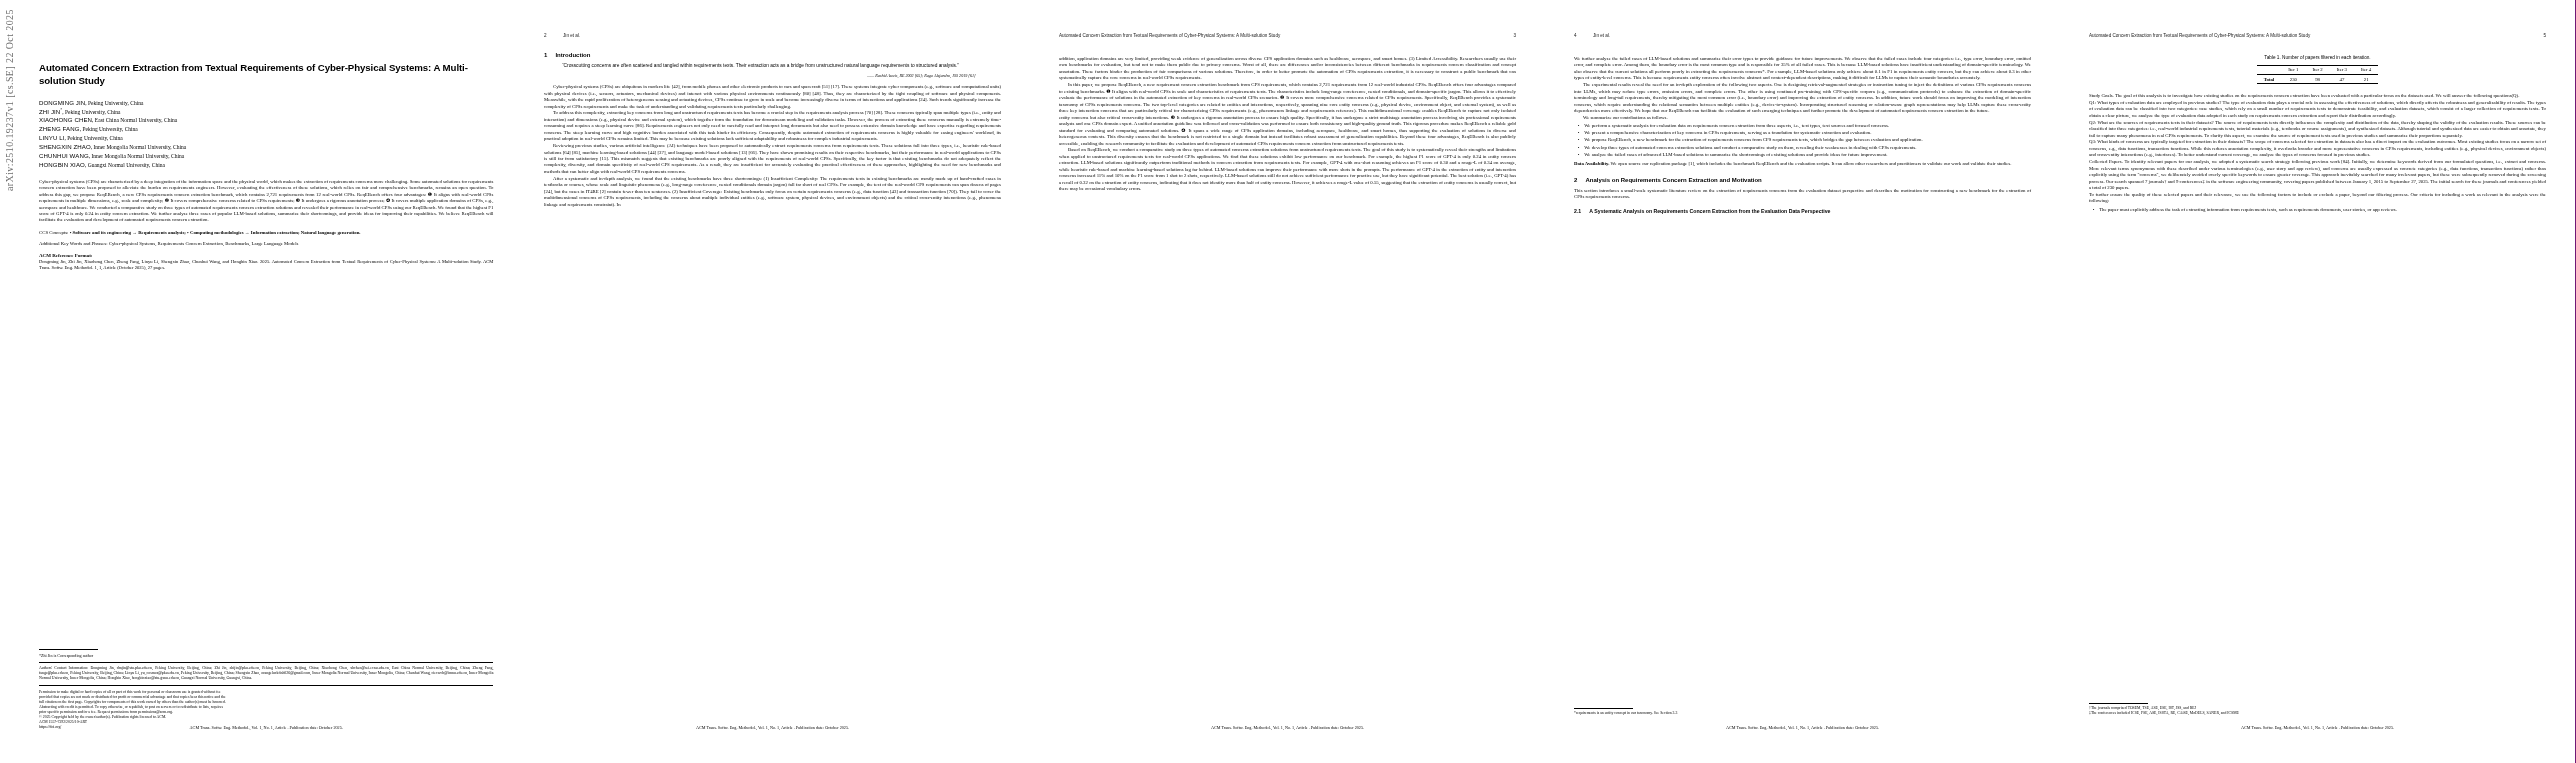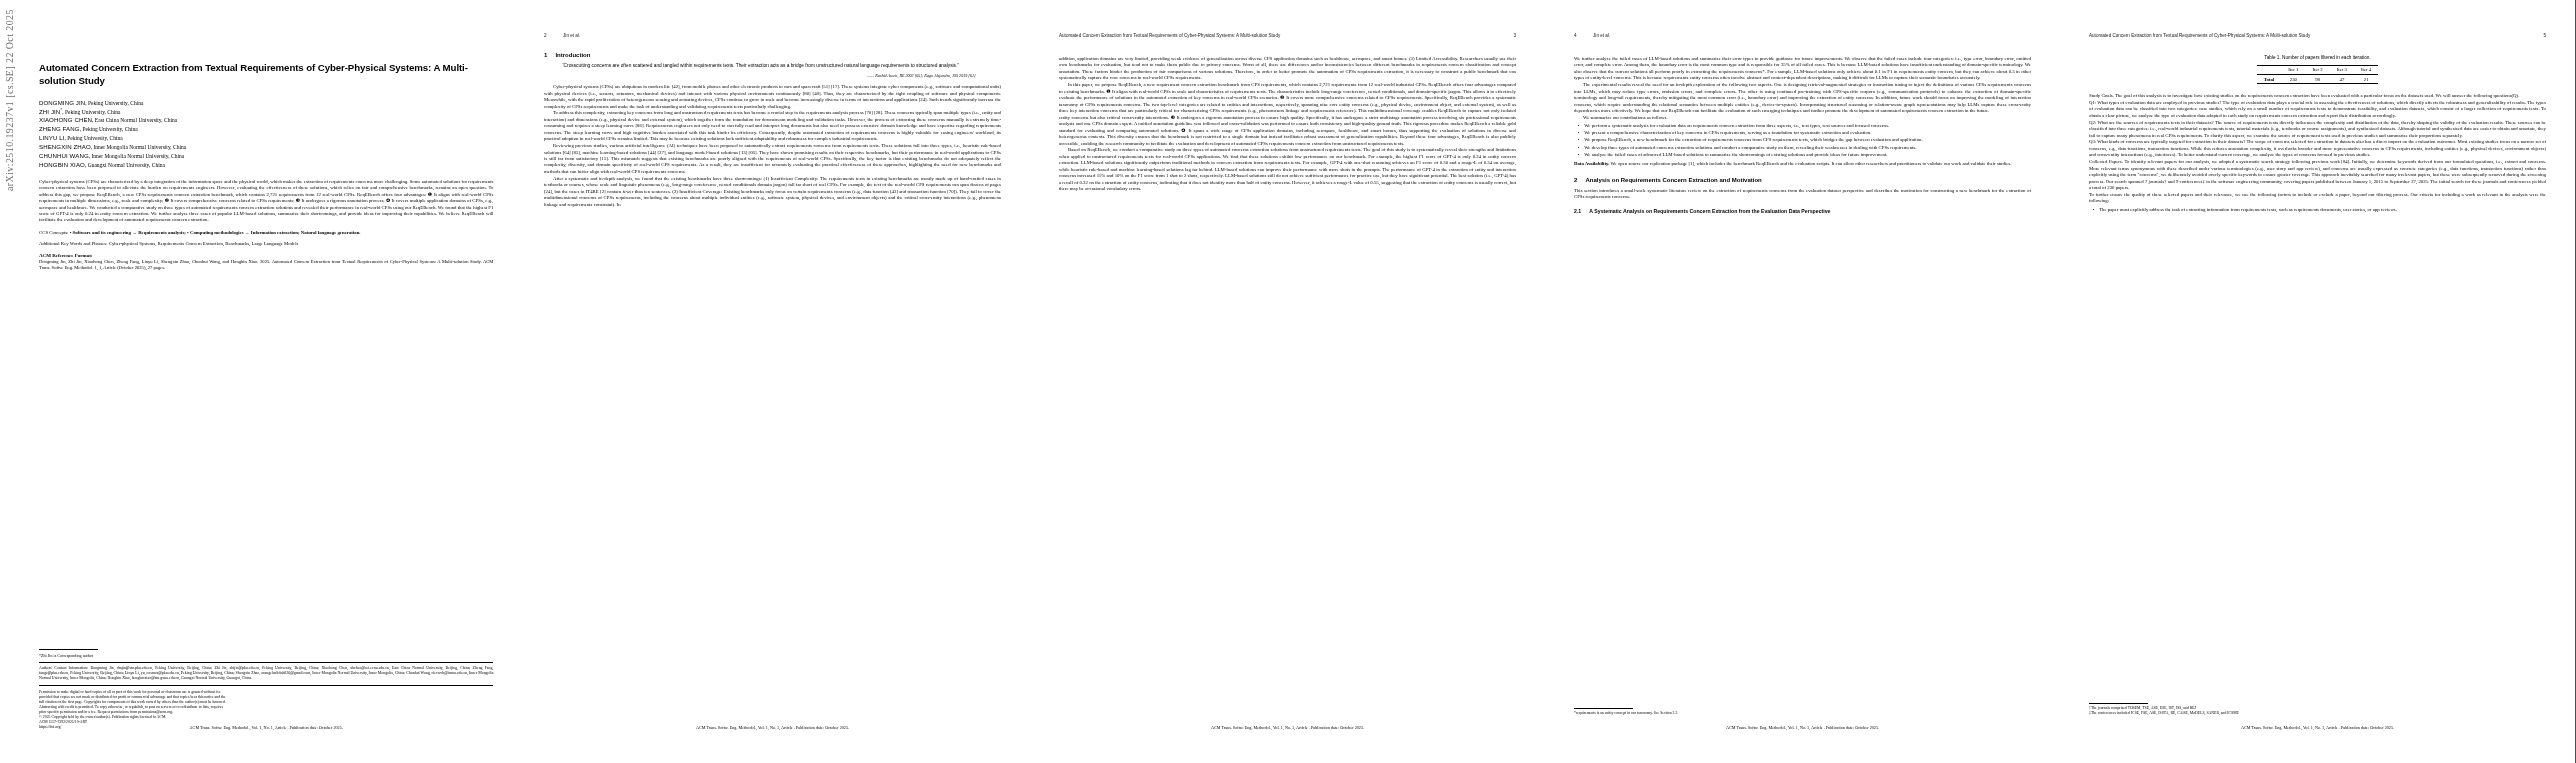--- a/index.html
+++ b/index.html
@@ -1,17 +1,17 @@
 <!DOCTYPE html>
 <html style="font-size:10.2px"><head>
 <meta charset="utf-8">
 <style>
   html,body{margin:0;padding:0;background:#ffffff;}
   body{width:2576px;height:763px;font-family:"Liberation Serif",serif;color:#000;overflow:hidden;}
-  .spread{position:relative;width:2576px;height:763px;display:flex;background:#1d4ed8;}
+  .spread{position:relative;width:2576px;height:763px;display:flex;background:#701a75;}
   .page{position:relative;background:#fff;height:763px;box-sizing:border-box;overflow:hidden;}
   .p1{width:515px;padding:33px 21.6px 0 39px;}
   .p2{width:515px;padding:33px 29px 0 29px;}
   .p3{width:515px;padding:33px 29px 0 29px;}
   .p4{width:515px;padding:33px 29px 0 29px;}
   .p5{width:515px;padding:33px 29px 0 29px;}
 
   
   .arxiv-stamp{
     position:absolute;left:3.8px;top:191px;

